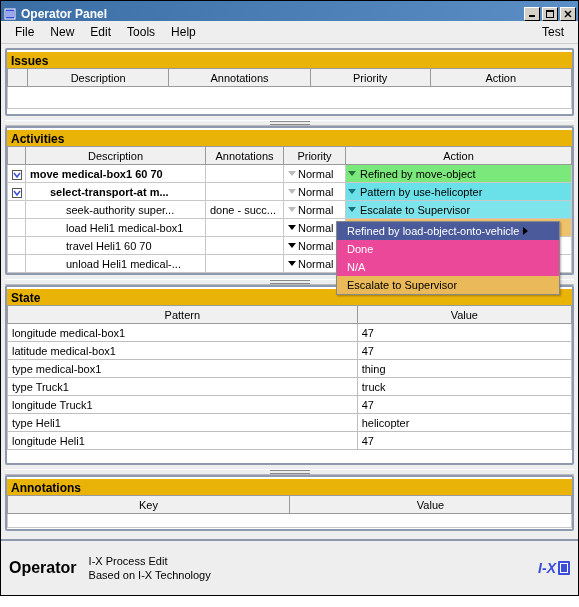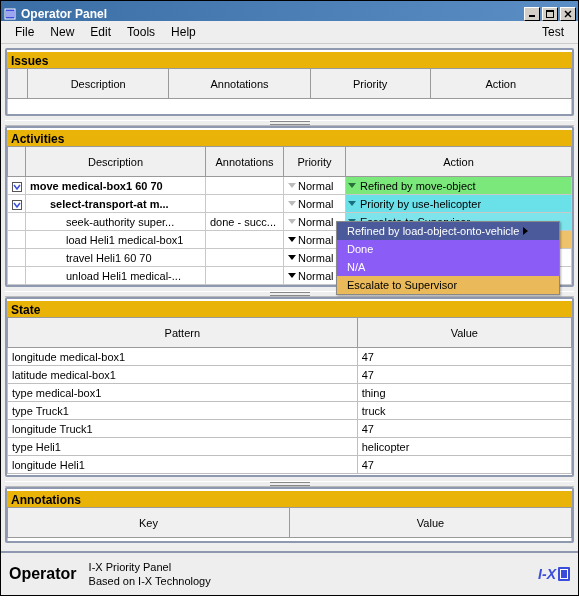--- a/index.html
+++ b/index.html
@@ -64,21 +64,21 @@
     border-collapse: collapse;
     table-layout: fixed;
     font-size: 11px;
   }
   .table th {
     background: #f0f0f0;
     border: 1px solid #9a9a9a;
     font-weight: normal;
     padding: 2px 4px;
     text-align: center;
-    height: 30px;
+    height: 18px;
   }
   .table td {
     border: 1px solid #c8c8c8;
     padding: 1px 4px;
     height: 18px;
     white-space: nowrap;
     overflow: hidden;
     text-overflow: clip;
   }
   .empty-body { height: 22px; }
@@ -141,21 +141,21 @@
   .row-cyan  { background: #6ae0e8; }
   .row-cyan2 { background: #7ce4ea; }
   .row-orange{ background: #edc26a; }
   .table.state td { border: 1px solid #bfbfbf; }
   .table.state td, .table.state th { text-align: left; padding-left: 4px; }
   .statusbar {
     display: flex; align-items: center;
     padding: 4px 8px;
     border-top: 2px solid #8e99b0;
     background: #eeeeee;
-    height: 44px;
+    height: 56px;
     font-size: 11px;
   }
   .statusbar .op-label { font-size: 16px; font-weight: bold; margin-right: 12px; }
   .statusbar .meta { line-height: 14px; }
   .statusbar .spacer { flex: 1; }
   .statusbar .ix {
     color: #3a4edb; font-style: italic; font-weight: bold; font-size: 14px;
     margin-right: 2px;
   }
   .statusbar .ixicon {
@@ -185,21 +185,21 @@
     display: flex;
     align-items: center;
   }
   .dropdown .ditem .sub-arrow {
     width:0;height:0;
     border-top:4px solid transparent;
     border-bottom:4px solid transparent;
     border-left:5px solid #000;
     margin-left:4px;
   }
-  .dropdown .ditem.sel { background: #8b5cf6; color: #fff; }
+  .dropdown .ditem.sel { background: #ec4899; color: #fff; }
   .dropdown .ditem.selblue { background: #4a5a9a; color: #fff; }
   .dropdown .ditem.orange { background: #eab95a; }
   .indent1 { padding-left: 24px !important; }
   .indent2 { padding-left: 40px !important; }
 </style>
 </head>
 <body>
 
 <div class="window">
 
@@ -321,21 +321,21 @@
               <td></td>
               <td>
                 <div class="prio">
                   <span class="caret light"></span>
                   <span>Normal</span>
                 </div>
               </td>
               <td style="padding: 0px;">
                 <div class="action-cell blue row-cyan" style="height: 100%;">
                   <span class="caret"></span>
-                  <span>Priority by use-helicopter</span>
+                  <span>Pattern by use-helicopter</span>
                 </div>
               </td>
             </tr>
             <tr class="act-row">
               <td style="text-align: center;"></td>
               <td class="indent2">seek-authority super...</td>
               <td>done - succ...</td>
               <td>
                 <div class="prio">
                   <span class="caret light"></span>
@@ -481,21 +481,21 @@
         <div class="ditem orange">
           <span>Escalate to Supervisor</span>
         </div>
       </div>
 
   </div>
 
   <div class="statusbar">
     <span class="op-label">Operator</span>
     <div class="meta">
-      <div>I-X Priority Panel</div>
+      <div>I-X Process Edit</div>
       <div>Based on I-X Technology</div>
     </div>
     <div class="spacer"></div>
     <span class="ix">I-X</span>
     <span class="ixicon"></span>
   </div>
 
 </div>
 
 </body></html>

